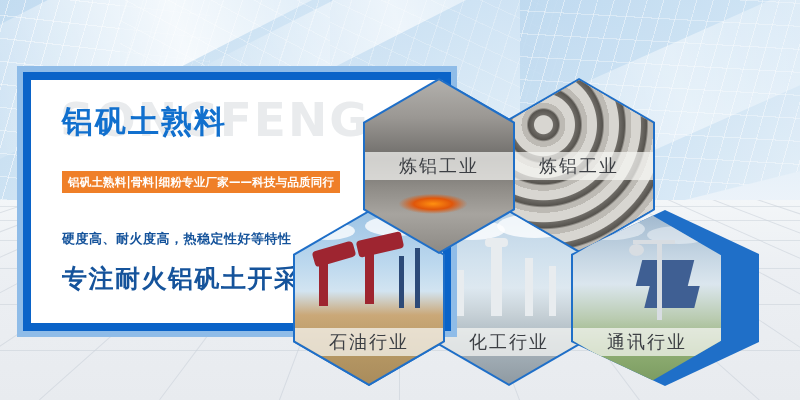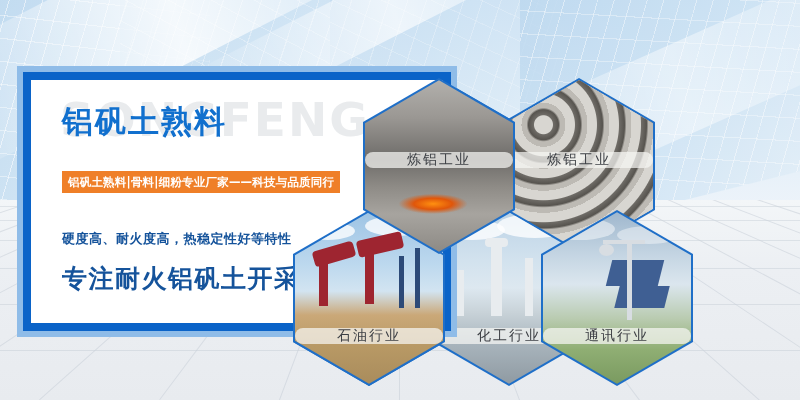--- a/index.html
+++ b/index.html
@@ -113,24 +113,24 @@
     background:#1f6fc8;
     overflow:hidden;
   }
   .hex .inner{
     position:absolute;left:2px;top:2.3px;width:148px;height:171.4px;
     clip-path:polygon(50% 0%,100% 25%,100% 75%,50% 100%,0% 75%,0% 25%);
     overflow:hidden;
   }
   .hex .photo{position:absolute;left:0;top:0;width:148px;height:172px;}
   .hex .label{
-    position:absolute;left:0;width:148px;height:16px;
+    position:absolute;left:0;width:148px;height:28px;
     background:rgba(246,246,244,.72);
     display:flex;align-items:center;justify-content:center;
-    font-size:14px;color:#3c3f44;letter-spacing:2px;border-radius:11px;
+    font-size:18px;color:#3c3f44;letter-spacing:2px;
   }
   .hex .label.top{top:72px;}
   .hex .label.bot{top:116px;}
 
   
   .ph-smelt{
     background:
       radial-gradient(ellipse 48px 14px at 46% 72%,#ff9010 0%,#e0560a 40%,rgba(200,70,10,0) 72%),
       linear-gradient(180deg,#b2b0ac 0%,#9a9793 22%,#6e6c69 46%,#8e8b86 62%,#a7a49f 78%,#8d8a85 100%),
       repeating-linear-gradient(96deg,rgba(0,0,0,.09) 0px,rgba(0,0,0,.09) 2px,rgba(255,255,255,0) 2px,rgba(255,255,255,0) 14px);
@@ -250,21 +250,21 @@
         <div class="stack" style="left:56px;top:32px;width:11px;height:72px;"></div>
         <div class="stack" style="left:50px;top:26px;width:23px;height:9px;border-radius:4px;"></div>
         <div class="stack" style="left:90px;top:46px;width:8px;height:58px;"></div>
         <div class="stack" style="left:22px;top:58px;width:7px;height:46px;"></div>
         <div class="stack" style="left:114px;top:54px;width:7px;height:50px;"></div>
       </div>
       <div class="label bot">化工行业</div>
     </div>
   </div>
 
-  <div class="hex" style="left:541px;top:210px;">
+  <div class="hex" style="left:571px;top:210px;padding-left:36px;">
     <div class="inner">
       <div class="photo ph-comm">
         <div class="cloud" style="left:2px;top:6px;width:70px;height:22px;opacity:.6;"></div>
         <div class="cloud" style="left:74px;top:14px;width:64px;height:18px;opacity:.55;"></div>
         <div class="panel" style="left:66px;top:48px;width:52px;height:26px;"></div>
         <div class="panel" style="left:74px;top:74px;width:50px;height:22px;"></div>
         <div class="pole" style="left:84px;top:30px;width:5px;height:78px;"></div>
         <div class="pole" style="left:60px;top:28px;width:42px;height:4px;"></div>
         <div class="pole" style="left:56px;top:32px;width:15px;height:12px;border-radius:50%;"></div>
       </div>

